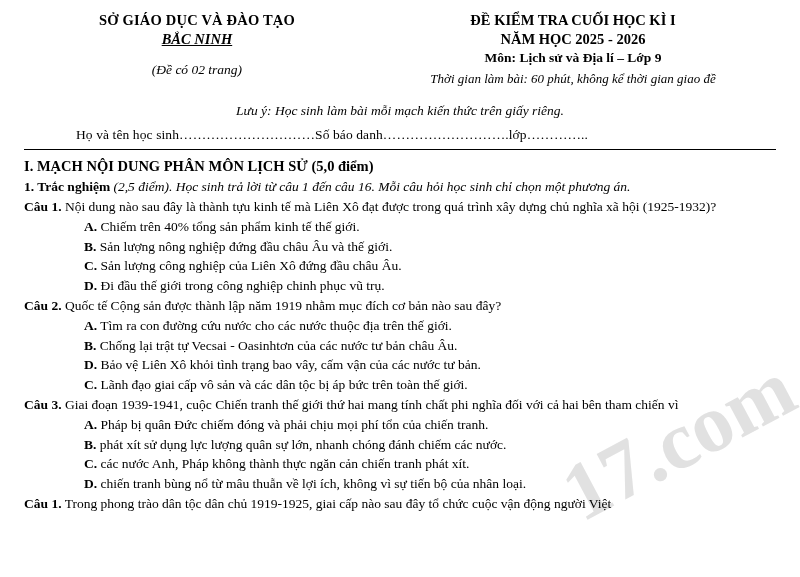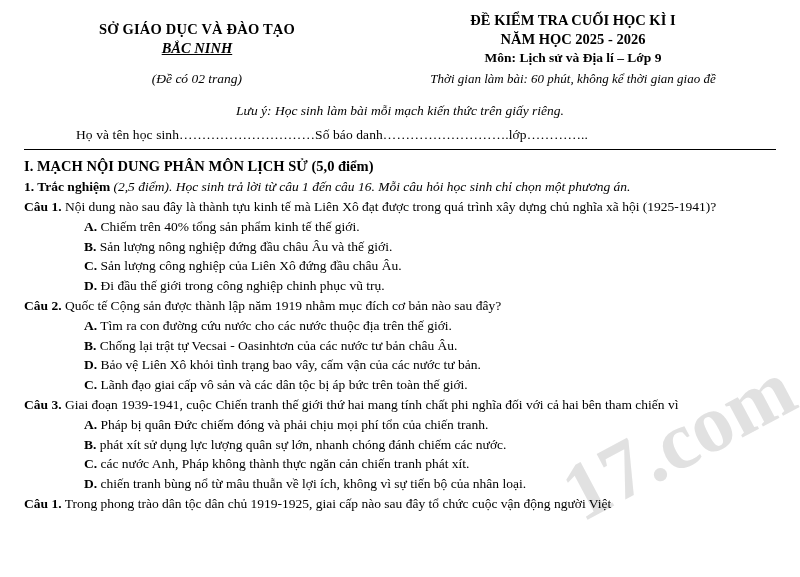--- a/index.html
+++ b/index.html
@@ -39,21 +39,21 @@
     z-index: 0;
   }
   .content {
     position: relative;
     z-index: 2;
     padding: 12px 24px 0 24px;
   }
   .header {
     display: flex;
     flex-direction: row;
-    align-items: flex-end;
+    align-items: flex-start;
     justify-content: space-between;
   }
   .header-left {
     width: 46%;
     text-align: center;
   }
   .header-right {
     width: 54%;
     text-align: center;
   }
@@ -178,21 +178,21 @@
 
     <div class="section-title">I. MẠCH NỘI DUNG PHÂN MÔN LỊCH SỬ (5,0 điểm)</div>
 
     <div class="sub-title">
       <span class="bold">1. Trắc nghiệm</span>
       <span class="it">(2,5 điểm). Học sinh trả lời từ câu 1 đến câu 16. Mỗi câu hỏi học sinh chỉ chọn một phương án.</span>
     </div>
 
     <div class="question">
       <span class="q-label">Câu 1.</span>
-      <span>Nội dung nào sau đây là thành tựu kinh tế mà Liên Xô đạt được trong quá trình xây dựng chủ nghĩa xã hội (1925-1941)?</span>
+      <span>Nội dung nào sau đây là thành tựu kinh tế mà Liên Xô đạt được trong quá trình xây dựng chủ nghĩa xã hội (1925-1932)?</span>
     </div>
     <div class="choice">
       <span class="ch">A.</span>
       <span>Chiếm trên 40% tổng sản phẩm kinh tế thế giới.</span>
     </div>
     <div class="choice">
       <span class="ch">B.</span>
       <span>Sản lượng nông nghiệp đứng đầu châu Âu và thế giới.</span>
     </div>
     <div class="choice">

